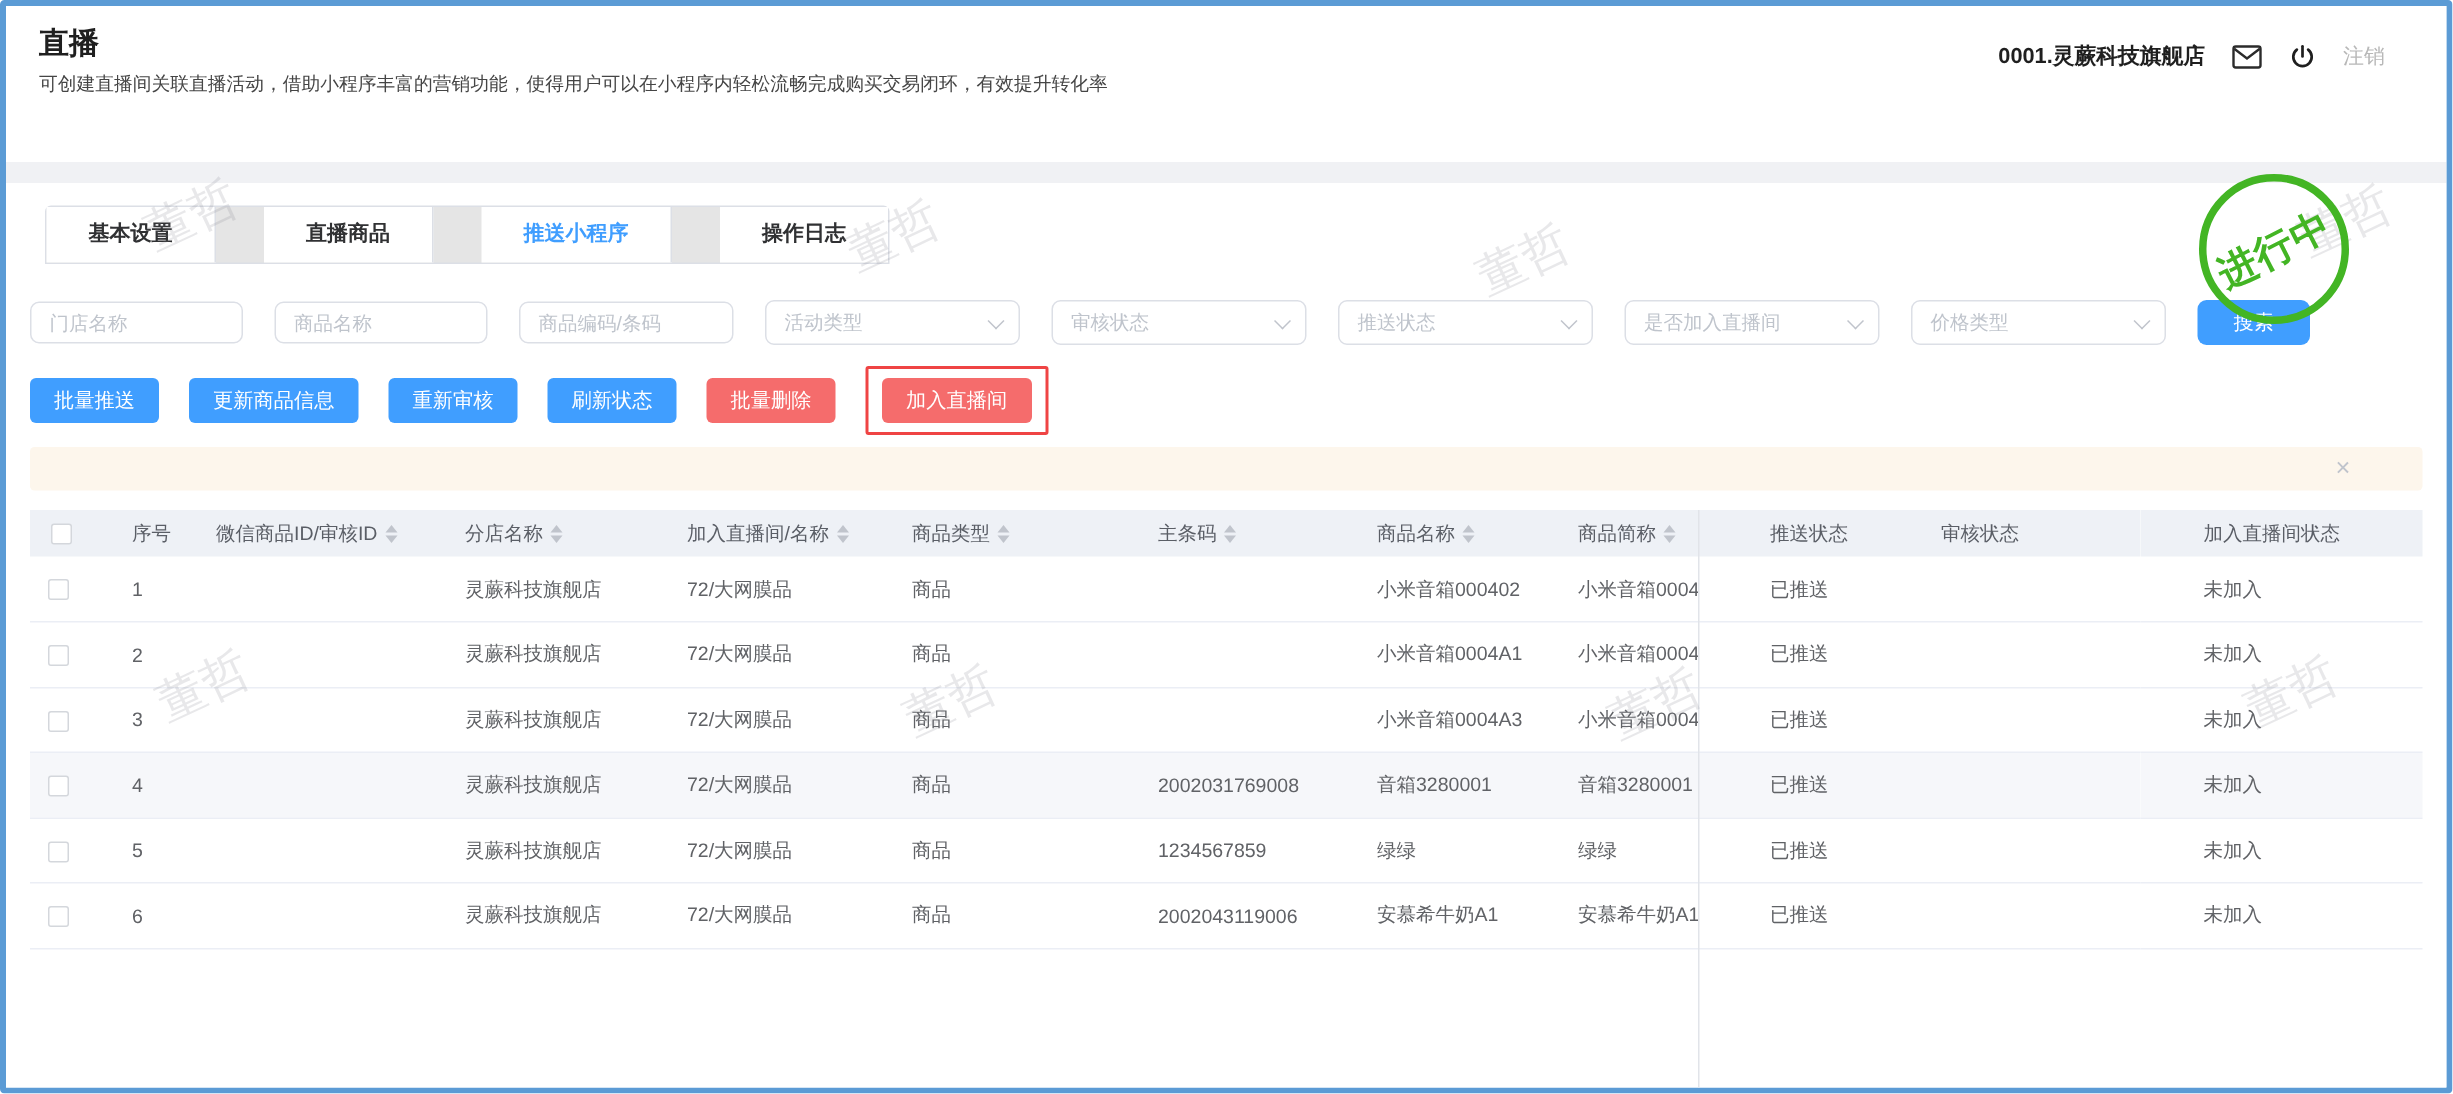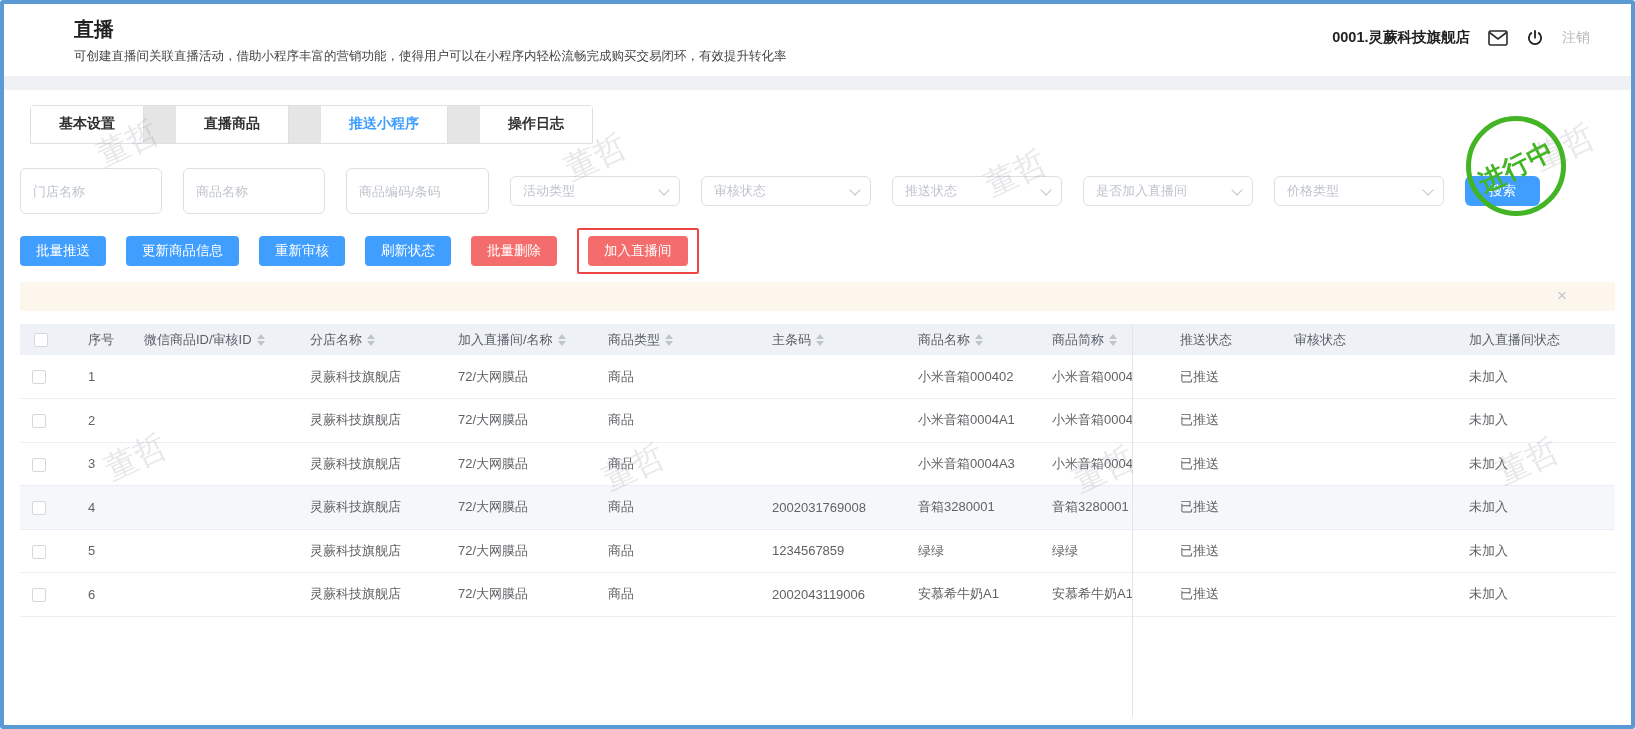--- a/index.html
+++ b/index.html
@@ -2,42 +2,42 @@
 <html><head>
 <meta charset="utf-8">
 <style>
   * { box-sizing: border-box; margin: 0; padding: 0; }
   html,body { background:#fff; }
   body { font-family: "Liberation Sans", "DejaVu Sans", sans-serif; }
 
   .frame { position:relative; width:1635px; height:729px; border:4px solid #5b9bd5; border-radius:3px; background:#fff; overflow:hidden; }
 
   
-  .top-header { position:relative; height:72px; background:#fff; padding:10px 22px 0 22px;margin-left:48px; }
+  .top-header { position:relative; height:104px; background:#fff; padding:10px 22px 0 22px; }
   .page-title { font-size:20px; font-weight:bold; color:#1f1f1f; line-height:30px; }
   .page-subtitle { font-size:12.5px; color:#454545; font-weight:500; margin-top:4px; }
   .header-right { position:absolute; right:41px; top:24px; display:flex; align-items:center; gap:18px; }
   .shop-name { font-size:14.5px; font-weight:bold; color:#1f1f1f; }
   .icon-btn { display:inline-flex; align-items:center; justify-content:center; cursor:pointer; }
   .logout-link { font-size:14px; color:#b8b8b8; cursor:pointer; }
 
   .gray-band { height:14px; background:#f0f1f4; }
 
   
   .card { position:relative; background:#fff; padding:15px 16px 0 16px; }
 
   
   .tabs { display:inline-flex; border:1px solid #dcdfe6; border-radius:4px 4px 0 0; margin-left:10px; background:#e5e5e5;gap:32px; }
   .tab { height:37px; line-height:35px; padding:0 28px; font-size:14px; font-weight:600; color:#303133; border-right:1px solid #dcdfe6; cursor:pointer; background:#fff; white-space:nowrap; }
   .tab:last-child { border-right:none; }
   .tab.active { color:#409eff; }
 
   
   .filters { display:flex; align-items:center; gap:21px; margin-top:24px; }
-  .f-input { width:142px; height:46px; border:1px solid #dcdfe6; border-radius:6px; padding:0 12px; font-size:13px; color:#606266; outline:none; font-family:inherit; }
+  .f-input { width:142px; height:28px; border:1px solid #dcdfe6; border-radius:6px; padding:0 12px; font-size:13px; color:#606266; outline:none; font-family:inherit; }
   .f-input::placeholder { color:#bfc4cc; }
   .f-select { position:relative; width:170px; height:30px; border:1px solid #dcdfe6; border-radius:6px; padding:0 26px 0 12px; font-size:13px; color:#bfc4cc; line-height:28px; cursor:pointer; background:#fff; white-space:nowrap; overflow:hidden; }
   .chevron { position:absolute; right:11px; top:9px; width:8px; height:8px; border-right:1.5px solid #c0c4cc; border-bottom:1.5px solid #c0c4cc; transform:rotate(45deg); }
   .search-btn { width:75px; height:30px; background:#409eff; color:#fff; font-size:13.5px; border:none; border-radius:6px; cursor:pointer; font-family:inherit; }
 
   
   .actions { display:flex; align-items:center; gap:20px; margin-top:22px; height:30px; }
   .btn { height:30px; padding:0 16px; font-size:13.5px; color:#fff; border:none; border-radius:4px; cursor:pointer; font-family:inherit; white-space:nowrap; }
   .btn.primary { background:#409eff; }
   .btn.danger { background:#f56c6c; }

